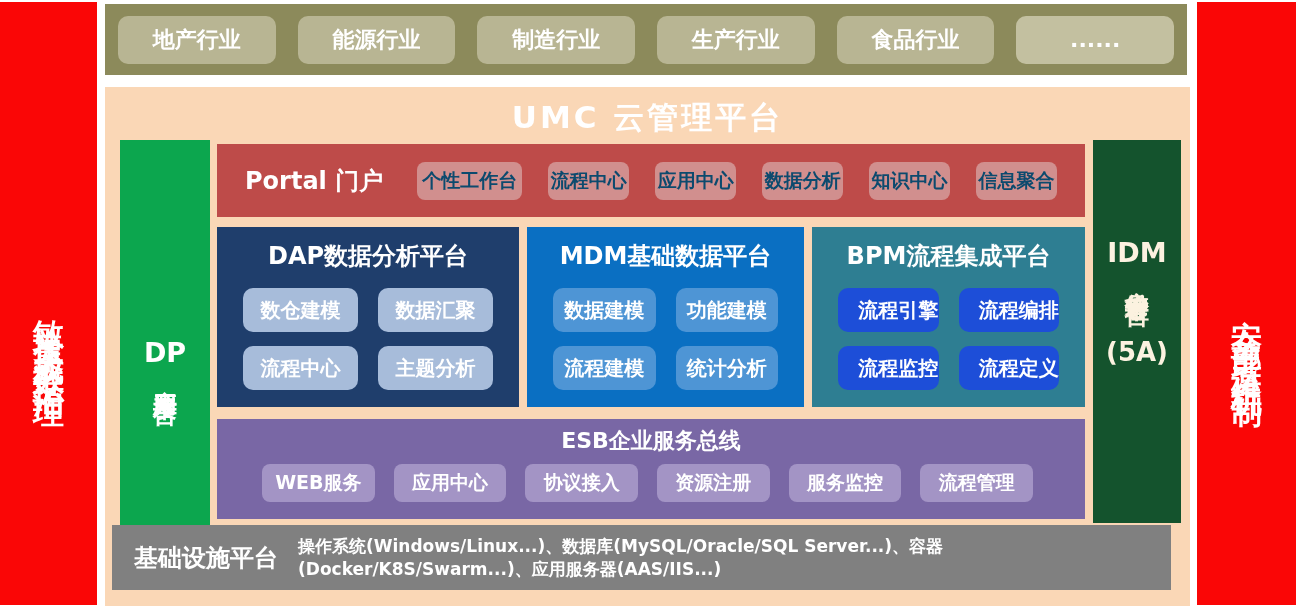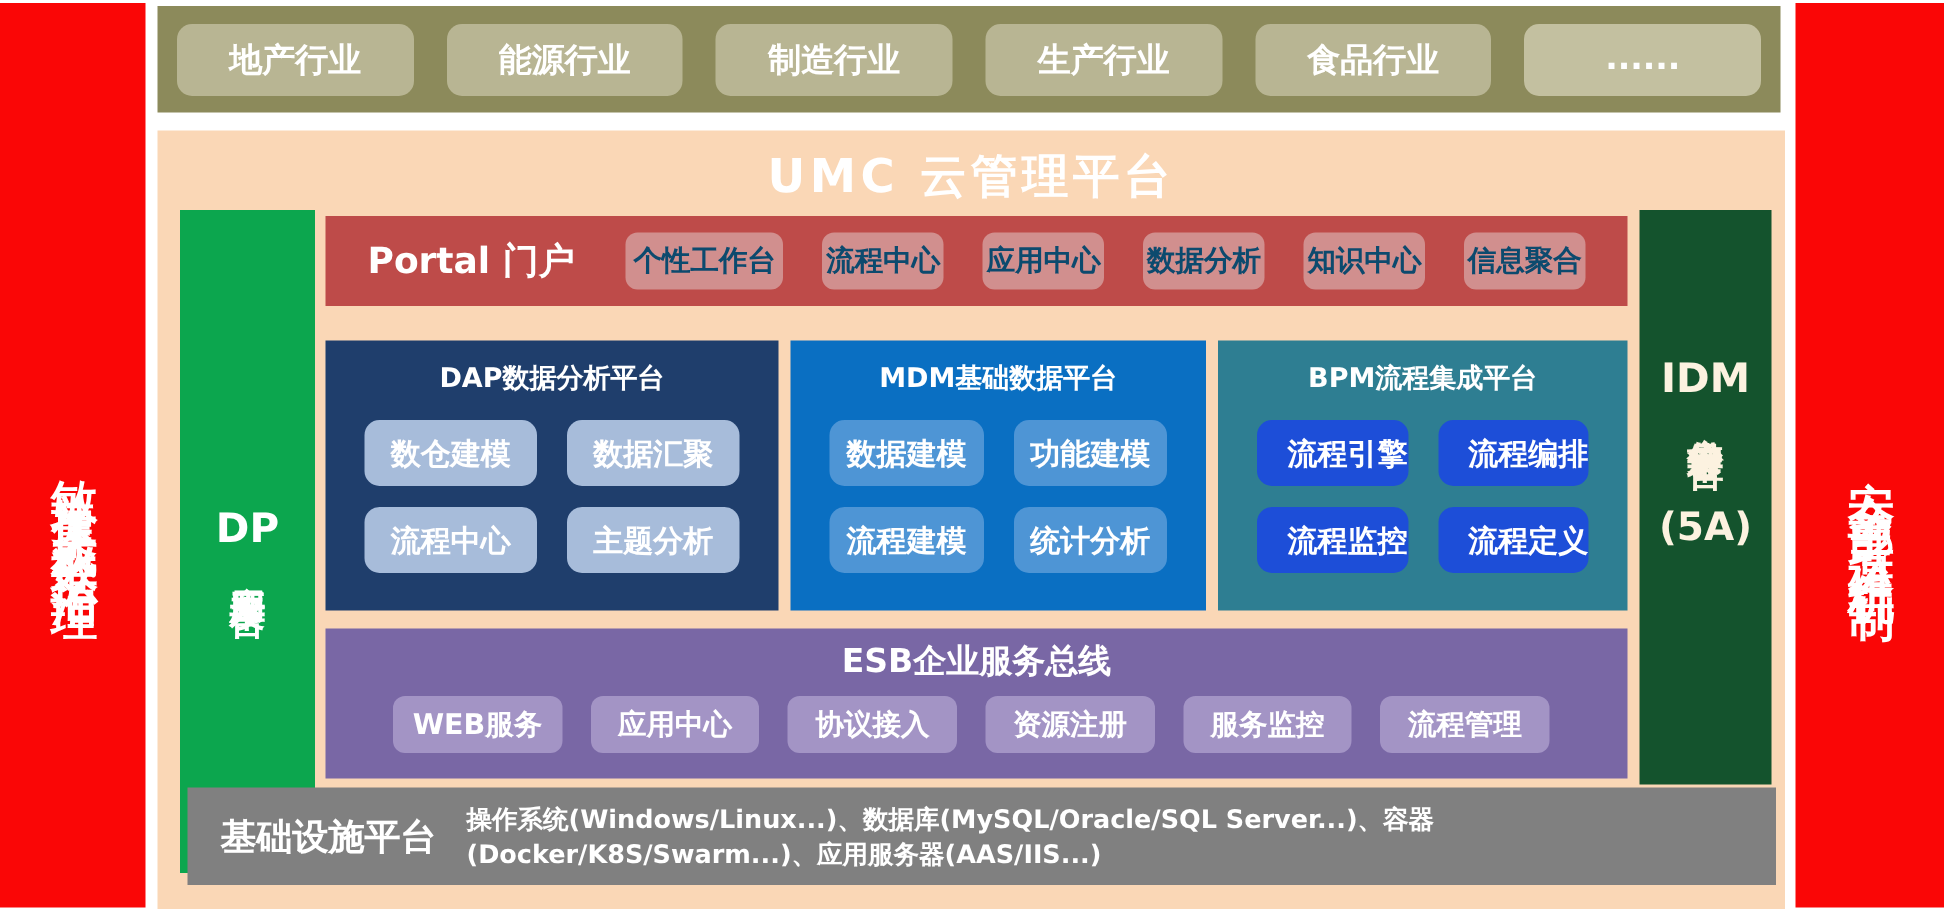--- a/index.html
+++ b/index.html
@@ -54,41 +54,41 @@
     color:#FCF2E0; padding-top:98px;
   }
   .bar-prefix { font-size:27px; line-height:1.1; }
   .v-chars {
     writing-mode:vertical-rl; text-orientation:upright;
     font-size:24px; font-weight:bold; letter-spacing:2px; line-height:1; margin-top:5px;
   }
   .idm-suffix { margin-top:52px; font-size:26px; }
   
   .portal {
-    position:absolute; left:112px; top:57px; width:868px; height:60px;
+    position:absolute; left:112px; top:57px; width:868px; height:73px;
     background:#BE4B49; display:flex; align-items:center;
     padding:0 28px; box-sizing:border-box; gap:26px;
   }
   .portal-label { color:#fff; font-weight:bold; font-size:24px; white-space:nowrap; margin-right:8px; }
   .portal-btn {
     background:#D18F8E; color:#0c4a6e; font-weight:bold; font-size:19px;
     border-radius:8px; height:38px; flex:1; display:flex;
     align-items:center; justify-content:center; white-space:nowrap;
   }
   .portal-btn.wide { flex:1.3; }
   
   .columns {
     position:absolute; left:112px; top:140px; width:868px; height:180px;
     display:flex; justify-content:space-between;
   }
   .col { position:relative; color:#fff; box-sizing:border-box; }
   .col-dap { width:302px; background:#1F3E6C; }
   .col-mdm { width:277px; background:#0A6FC2; }
   .col-bpm { width:273px; background:#2E7E92; }
-  .col-title { text-align:center; font-weight:bold; font-size:18px; margin-top:13px; }
+  .col-title { text-align:center; font-weight:bold; font-size:24px; margin-top:13px; }
   .col-grid {
     display:grid; grid-template-columns:1fr 1fr; column-gap:20px; row-gap:14px;
     padding:16px 26px 0; box-sizing:border-box;
   }
   .col-btn {
     height:44px; border-radius:10px; display:flex; align-items:center;
     justify-content:center; font-weight:bold; font-size:20px; color:#fff; white-space:nowrap;
   }
   .col-dap .col-btn { background:#A7BCDA; }
   .col-mdm .col-btn { background:#4E95D5; }
@@ -100,21 +100,21 @@
   }
   .esb-title { text-align:center; color:#fff; font-weight:bold; font-size:22px; margin-top:7px; }
   .esb-row { display:flex; padding:8px 52px 0 45px; gap:19px; }
   .esb-btn {
     background:#A394C5; border-radius:8px; height:38px; flex:1;
     display:flex; align-items:center; justify-content:center;
     color:#fff; font-weight:bold; font-size:19px; white-space:nowrap;
   }
   
   .infra {
-    position:absolute; left:20px; top:438px; width:1059px; height:65px;
+    position:absolute; left:7px; top:438px; width:1059px; height:65px;
     background:#808080; color:#fff; display:flex; align-items:center;
     padding:16px 22px; box-sizing:border-box; gap:20px;
   }
   .infra-title { font-weight:bold; font-size:24px; white-space:nowrap; }
   .infra-detail { font-weight:bold; font-size:17px; }
 </style>
 </head>
 <body>
 
 <div class="stage">

